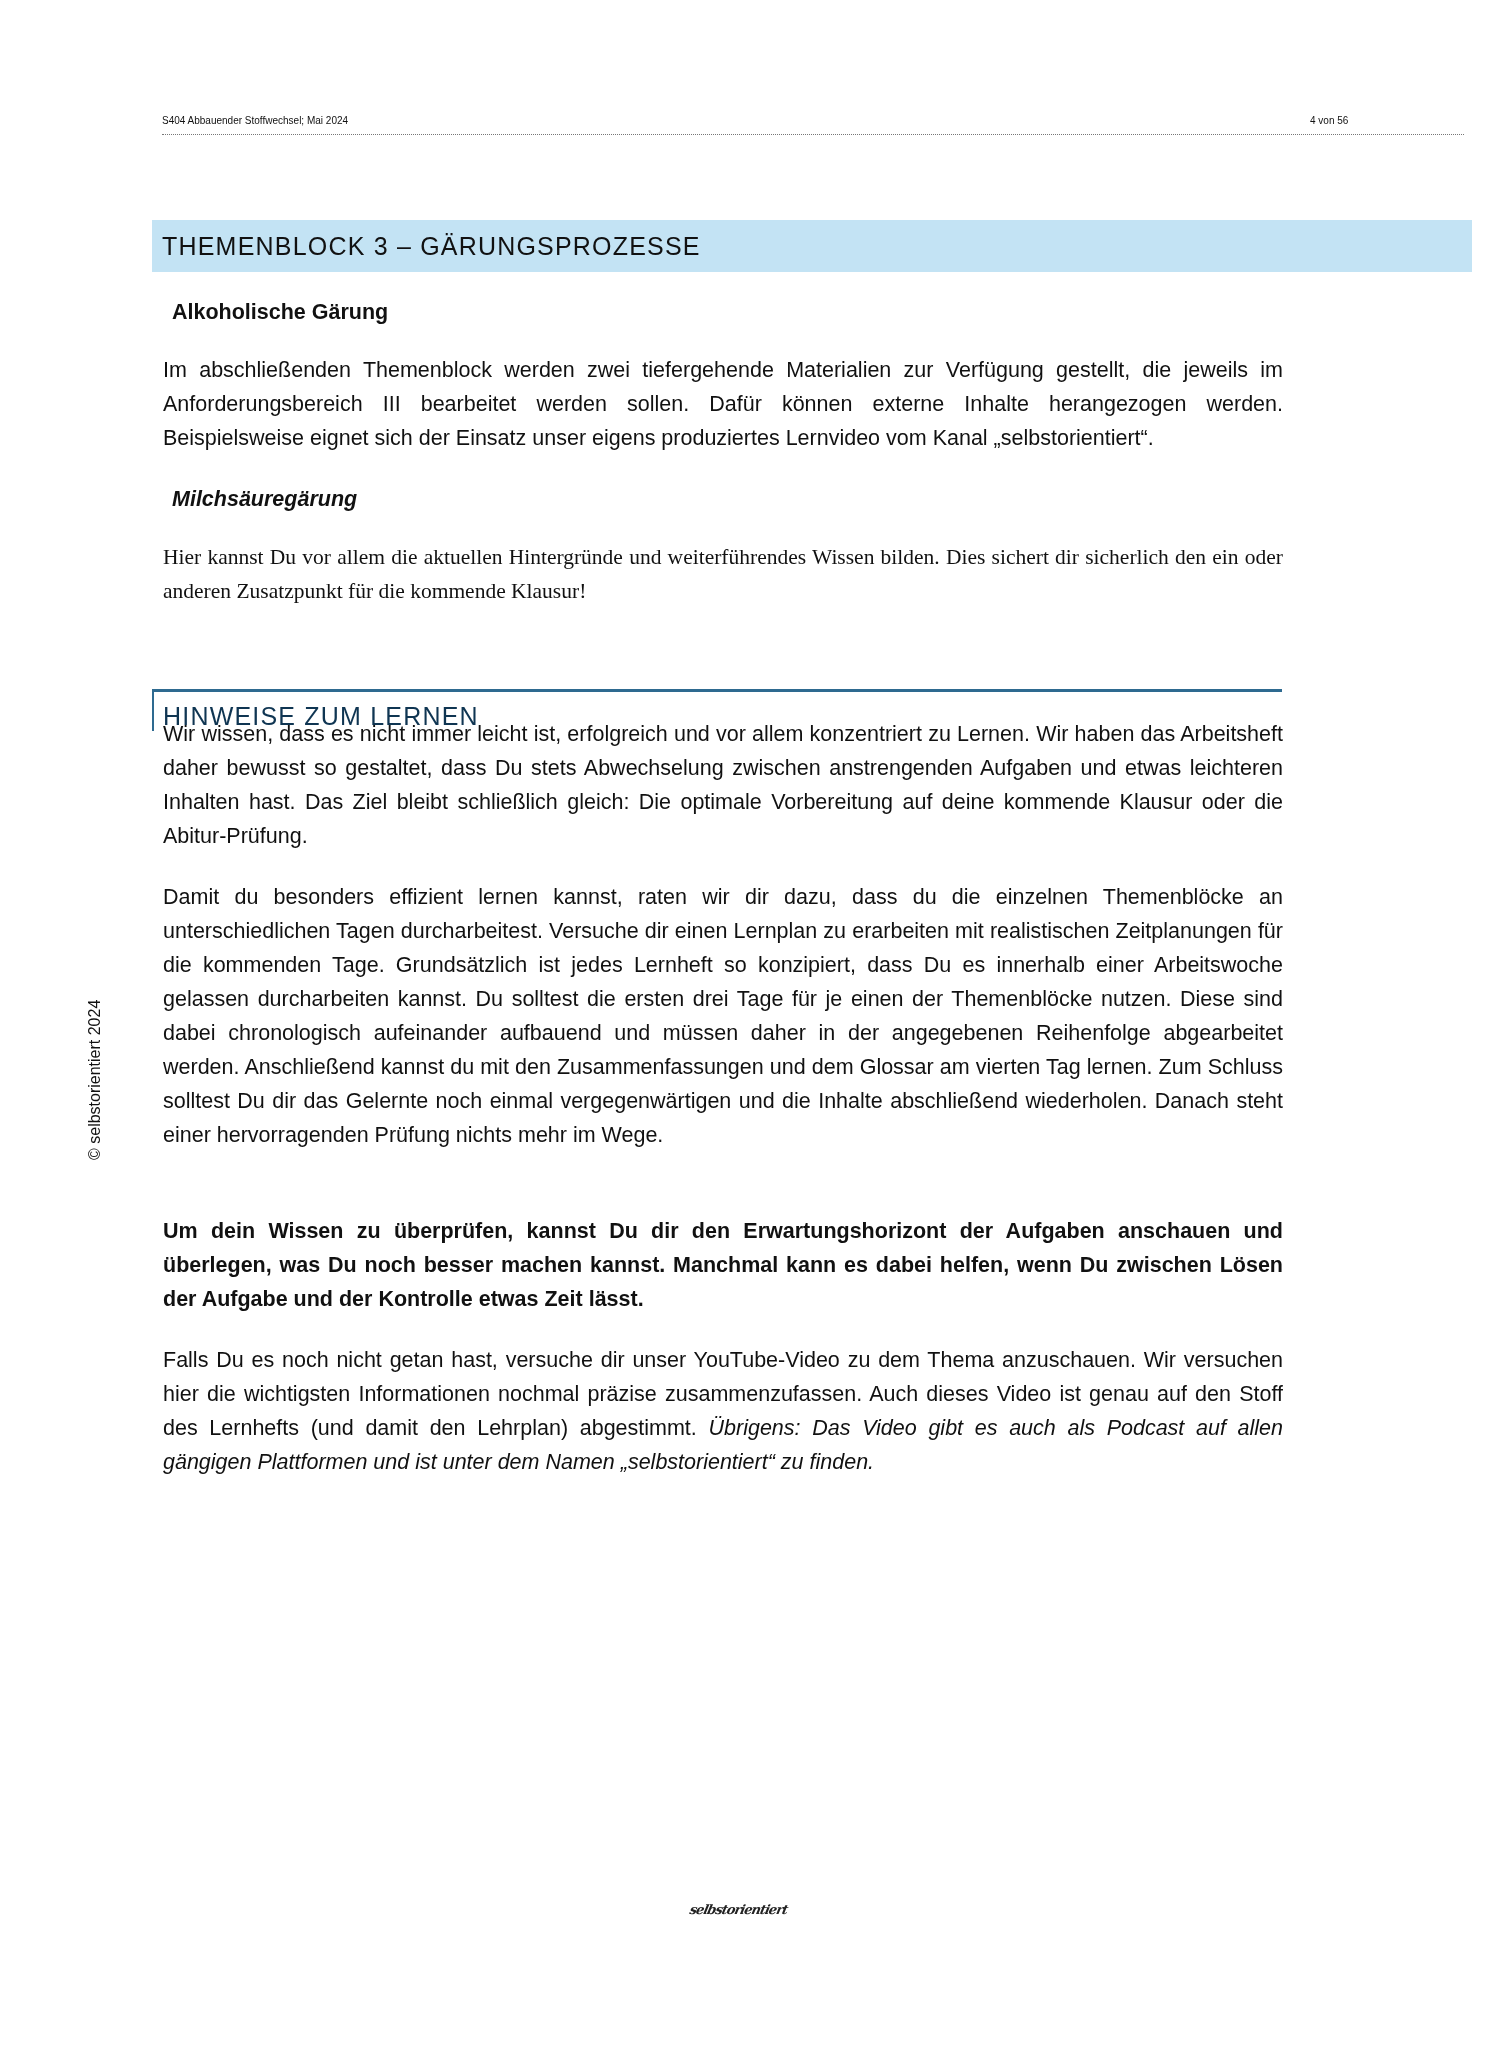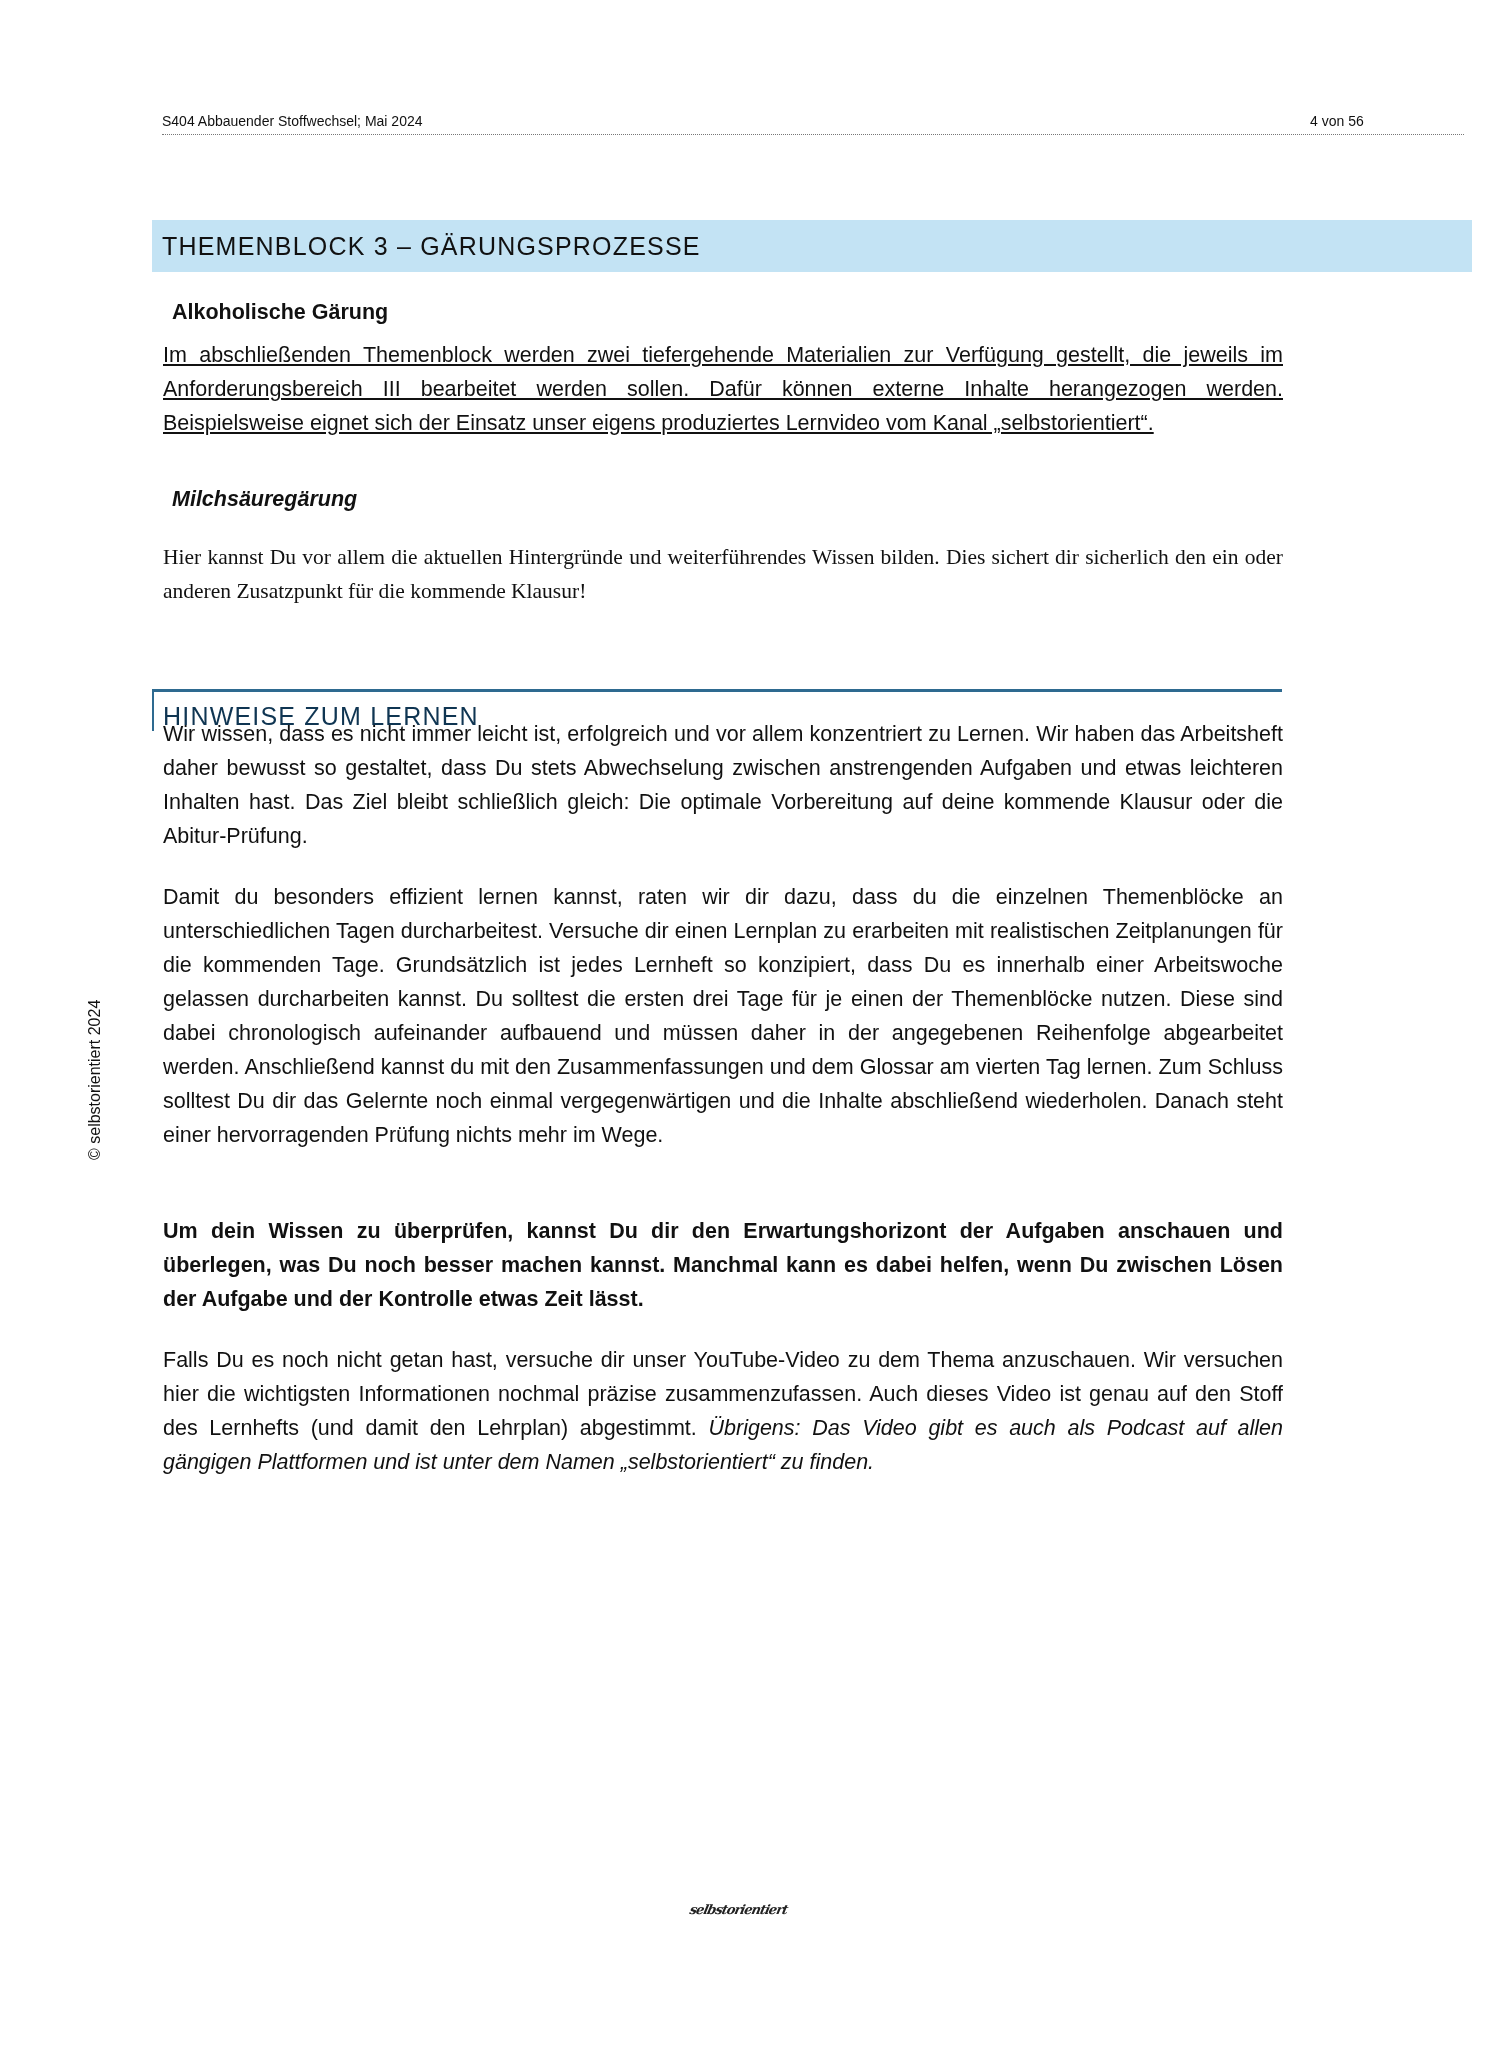--- a/index.html
+++ b/index.html
@@ -12,21 +12,21 @@
       font-family: "Liberation Sans", "DejaVu Sans", sans-serif;
       color: #111111;
     }
     .page-header {
       position: absolute;
       left: 162px;
       top: 108px;
       width: 1302px;
       height: 26px;
       border-bottom: 1px dotted #777777;
-      font-size: 14px;
+      font-size: 10px;
       line-height: 22px;
       color: #111;
       text-decoration: underline;
     }
     .page-header .doc-title { position: absolute; left: 0; top: 2px; }
     .page-header .page-num { position: absolute; left: 1148px; top: 2px; }
 
     .side-copyright {
       position: absolute;
       left: 86px;
@@ -116,21 +116,21 @@
   <span class="page-num">4 von 56</span>
 </div>
 
 <div class="side-copyright">© selbstorientiert 2024</div>
 
 <div class="banner">
   <span class="banner-title">THEMENBLOCK 3 – GÄRUNGSPROZESSE</span>
 </div>
 
 <div class="subhead" style="top:297px;">Alkoholische Gärung</div>
-<div class="content" style="top:338px;text-decoration:underline;">
+<div class="content" style="top:353px;">
   <p class="para">Im abschließenden Themenblock werden zwei tiefergehende Materialien zur Verfügung gestellt, die jeweils im Anforderungsbereich III bearbeitet werden sollen. Dafür können externe Inhalte herangezogen werden. Beispielsweise eignet sich der Einsatz unser eigens produziertes Lernvideo vom Kanal „selbstorientiert“.</p>
 </div>
 
 <div class="subhead" style="top:484px;font-style:italic;">Milchsäuregärung</div>
 <div class="content" style="top:540px;font-family:Liberation Serif, serif;">
   <p class="para">Hier kannst Du vor allem die aktuellen Hintergründe und weiterführendes Wissen bilden. Dies sichert dir sicherlich den ein oder anderen Zusatzpunkt für die kommende Klausur!</p>
 </div>
 
 <div class="section-header">
   <span class="section-title">HINWEISE ZUM LERNEN</span>

